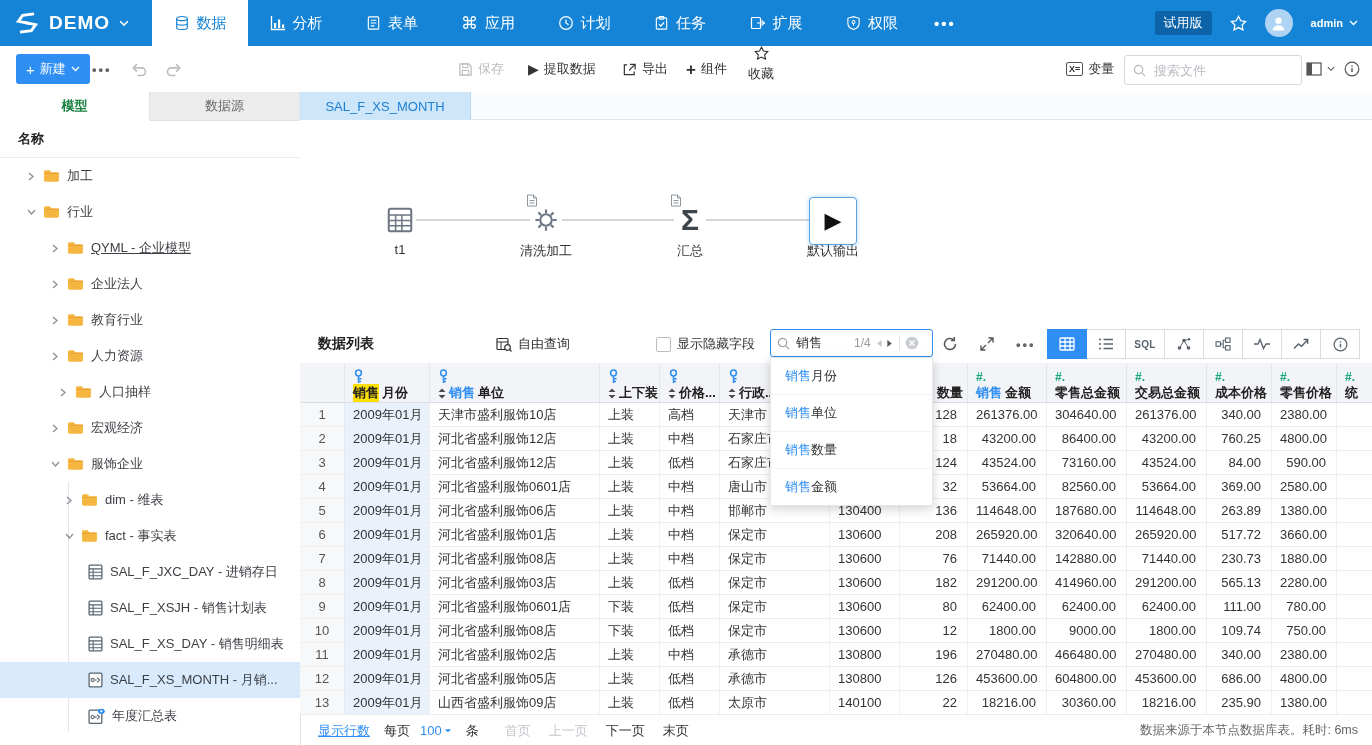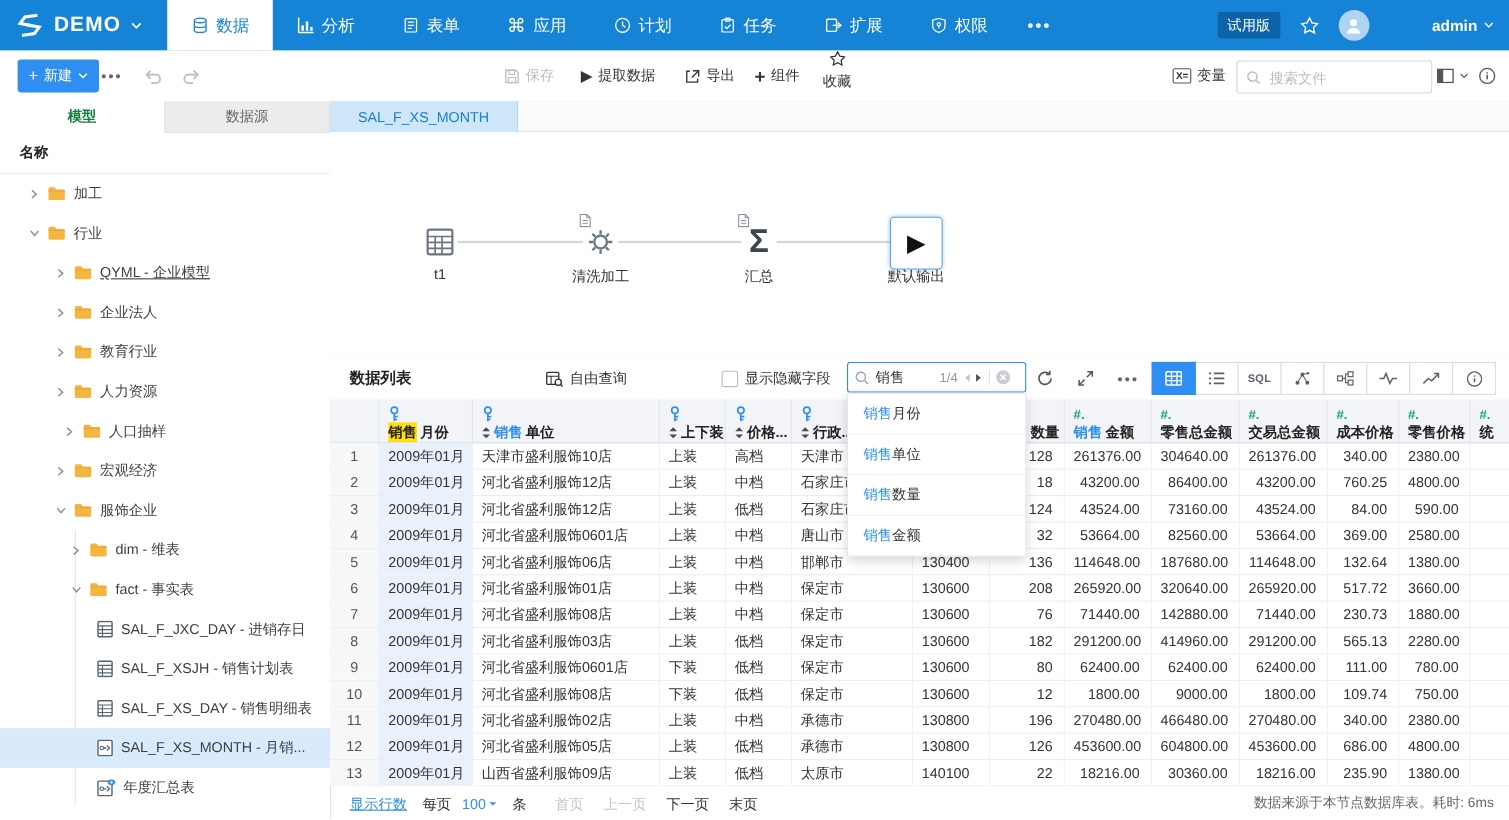--- a/index.html
+++ b/index.html
@@ -13,21 +13,21 @@
   .nav-items{position:absolute;left:152px;top:0;height:46px;display:flex;}
   .nav-item{width:96px;height:46px;display:flex;align-items:center;justify-content:center;gap:7px;
     color:#fff;font-size:15px;cursor:pointer;}
   .nav-item.active{background:#fff;color:#1584d6;}
   .nav-item .nav-ic{display:flex;align-items:center;}
   .nav-item.more-item{width:50px;}
   .tic{font-size:15px;line-height:1;}
   .nav-right{position:absolute;right:14px;top:0;height:46px;display:flex;align-items:center;gap:18px;color:#fff;}
   .trial-badge{background:#0d63a7;color:#fff;font-size:13px;padding:3px 9px;border-radius:3px;}
   .avatar{width:28px;height:28px;border-radius:50%;background:#aed3f3;display:flex;align-items:center;justify-content:center;overflow:hidden;}
-  .user-name{font-size:14px;font-weight:bold;display:flex;align-items:center;gap:6px;margin-left:39px;}
+  .user-name{font-size:11px;font-weight:bold;display:flex;align-items:center;gap:6px;}
   
   .toolbar{position:absolute;left:0;top:46px;width:1372px;height:46px;background:#fff;border-bottom:1px solid #e3e6ea;}
   .tbtn{position:absolute;display:flex;align-items:center;gap:5px;color:#333;font-size:13px;cursor:pointer;height:46px;top:0;}
   .tbtn.disabled{color:#bdbdbd;}
   .new-btn{position:absolute;left:16px;top:8px;height:30px;background:#2e8ef2;color:#fff;border-radius:3px;
     display:flex;align-items:center;gap:5px;padding:0 10px;font-size:13px;cursor:pointer;}
   .search-box{position:absolute;display:flex;align-items:center;gap:6px;border:1px solid #d4d7dc;border-radius:3px;
     background:#fff;color:#b5b8bd;padding:0 8px;height:28px;top:9px;}
   .search-box input{border:none;outline:none;font-size:13px;width:110px;color:#333;font-family:inherit;background:transparent;}
   .search-box input::placeholder{color:#b9bcc2;}
@@ -909,21 +909,21 @@
             <div class="td tint" style="width: 85px;">2009年01月</div>
             <div class="td" style="width: 170px;">河北省盛利服饰06店</div>
             <div class="td" style="width: 60px;">上装</div>
             <div class="td" style="width: 60px;">中档</div>
             <div class="td" style="width: 110px;">邯郸市</div>
             <div class="td" style="width: 70px;">130400</div>
             <div class="td num" style="width: 68px;">136</div>
             <div class="td num" style="width: 79px;">114648.00</div>
             <div class="td num" style="width: 80px;">187680.00</div>
             <div class="td num" style="width: 80px;">114648.00</div>
-            <div class="td num" style="width: 65px;">132.64</div>
+            <div class="td num" style="width: 65px;">263.89</div>
             <div class="td num" style="width: 65px;">1380.00</div>
             <div class="td num" style="width: 35px; border-right: none;"></div>
           </div>
           <div class="trow">
             <div class="td rn" style="width: 45px;">6</div>
             <div class="td tint" style="width: 85px;">2009年01月</div>
             <div class="td" style="width: 170px;">河北省盛利服饰01店</div>
             <div class="td" style="width: 60px;">上装</div>
             <div class="td" style="width: 60px;">中档</div>
             <div class="td" style="width: 110px;">保定市</div>

